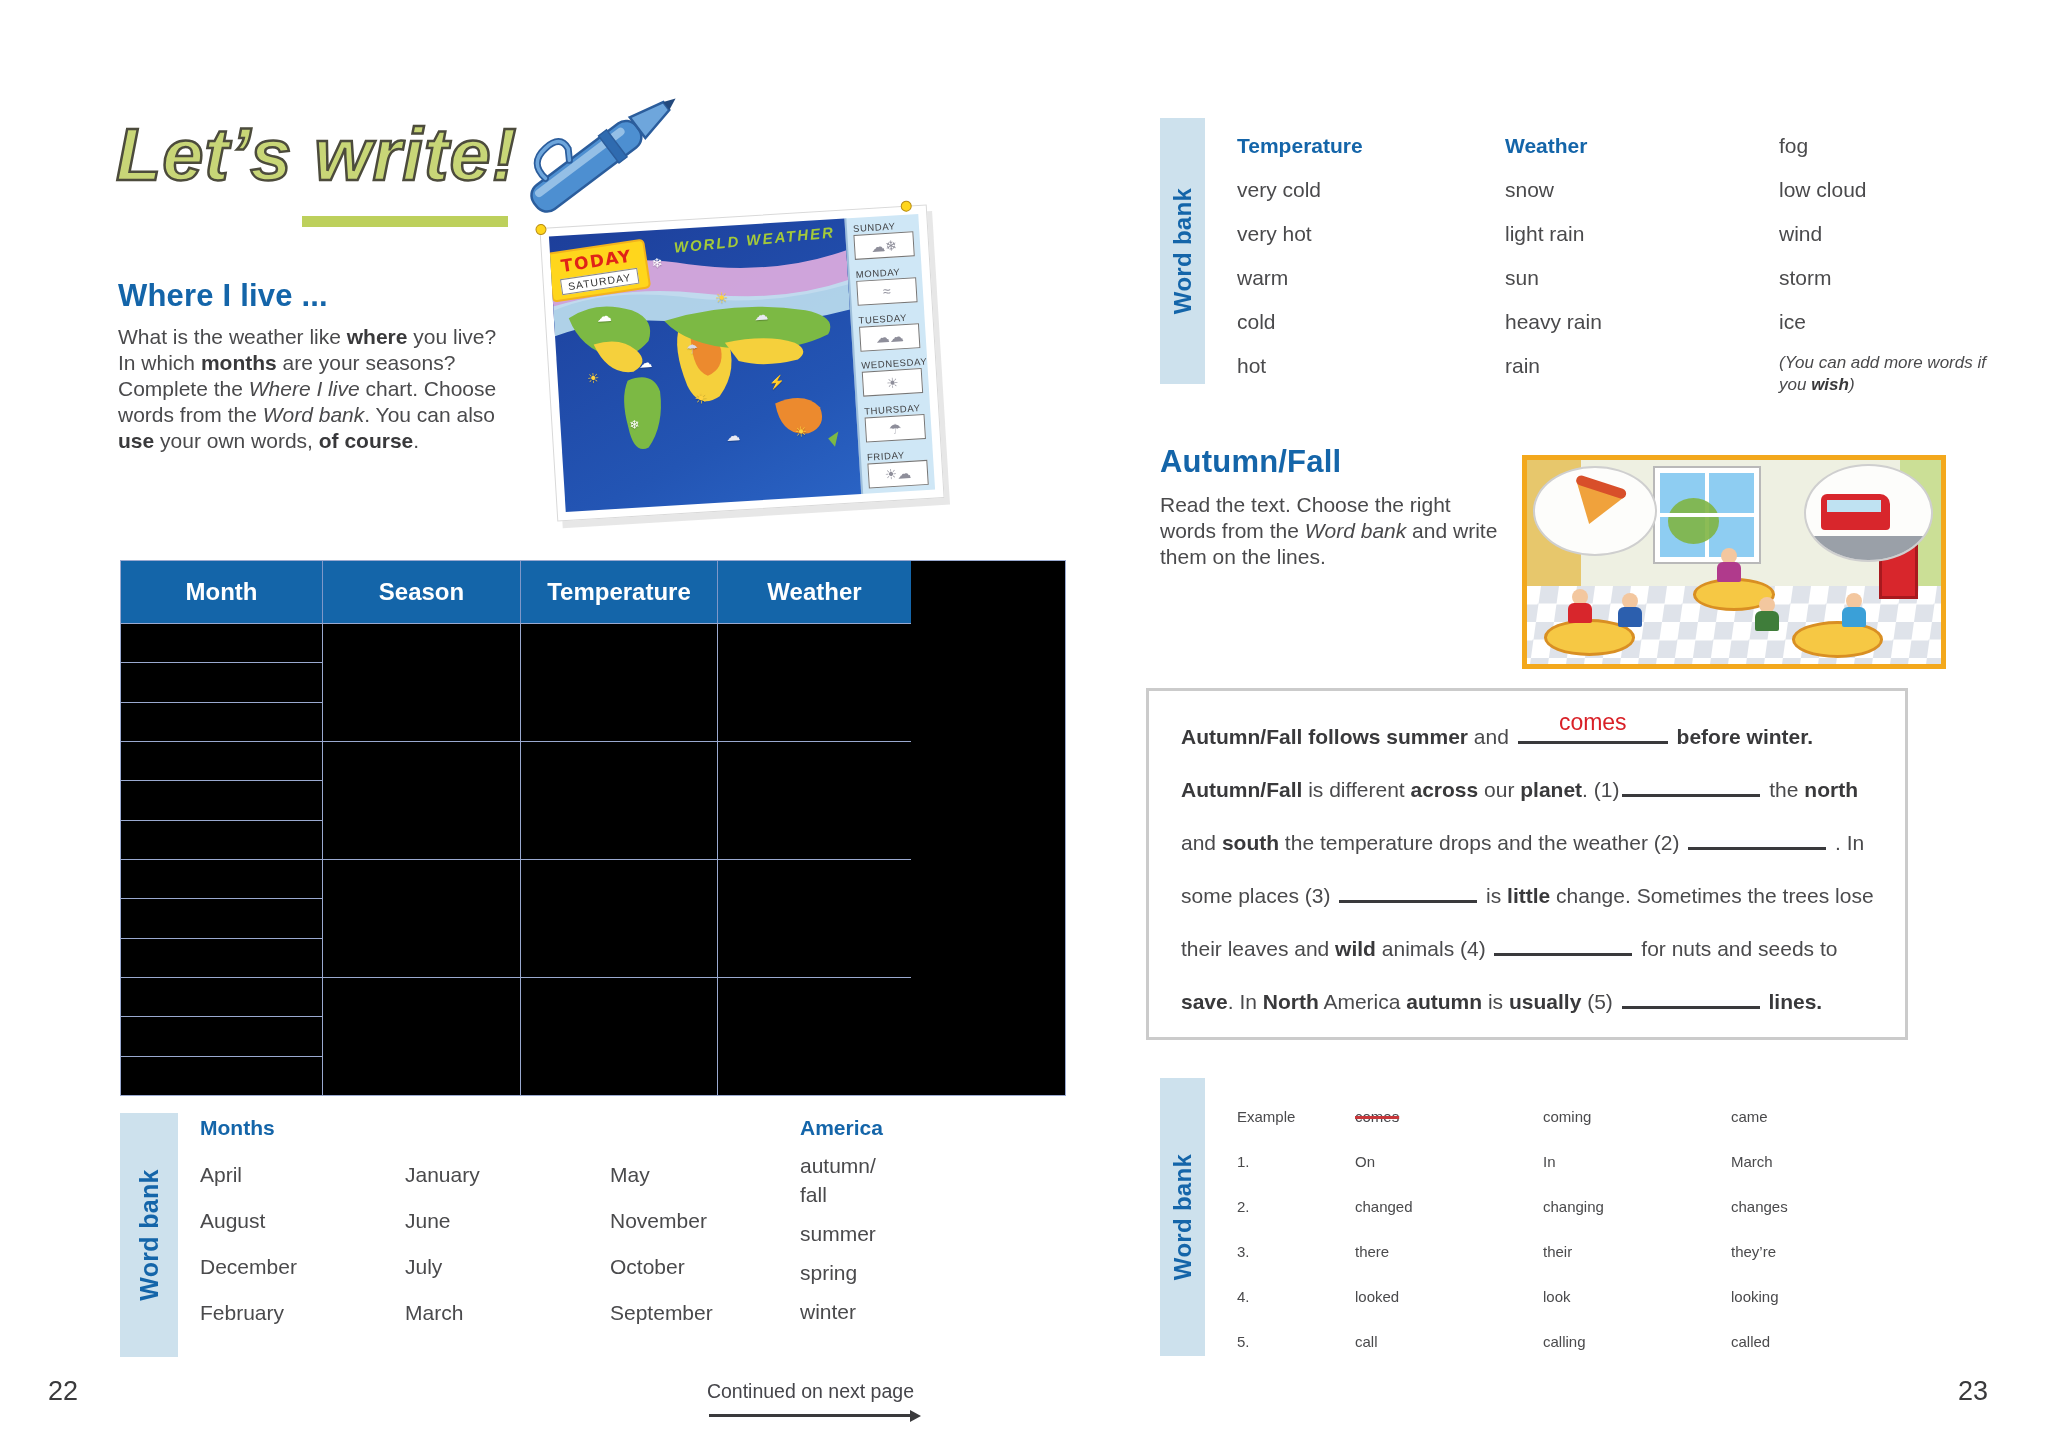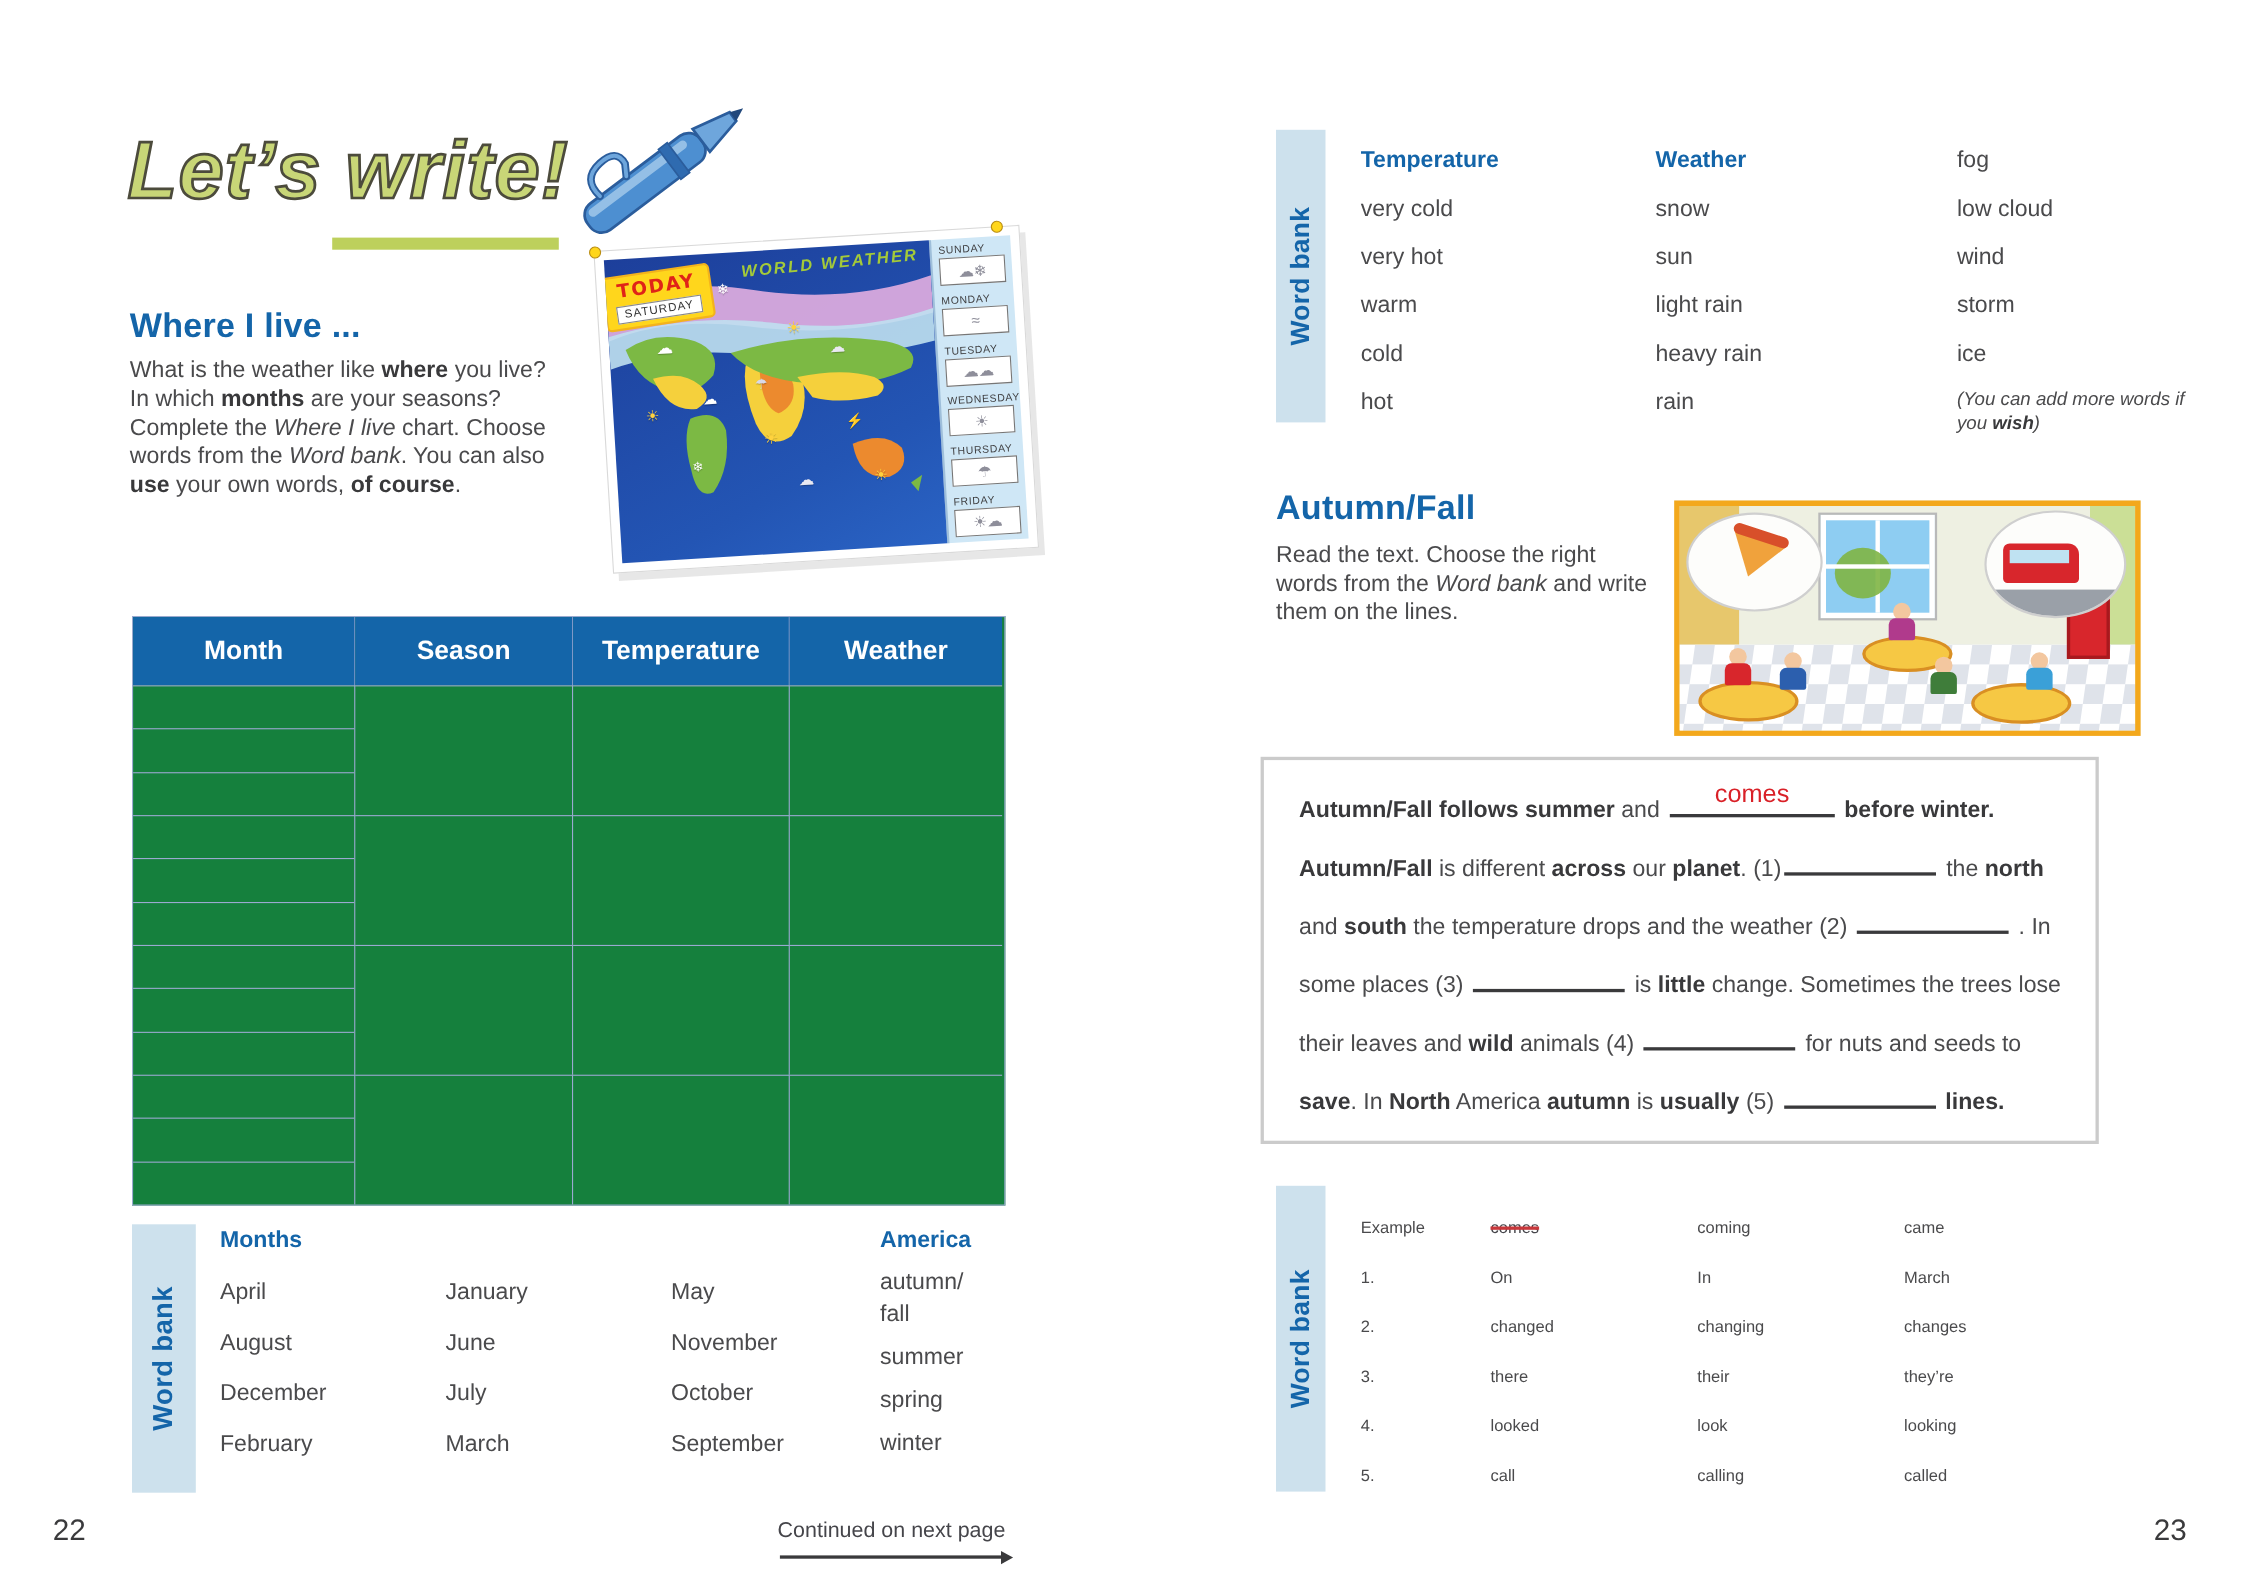--- a/index.html
+++ b/index.html
@@ -34,21 +34,21 @@
   .today-day{background:#fff;border:1px solid #8a8a8a;font-size:10.5px;padding:1px 6px;margin-top:3px;color:#333;letter-spacing:1px;}
   .pdays{width:74px;background:#cfe7f6;border-left:2px solid #9fbfda;display:flex;flex-direction:column;
          justify-content:space-between;padding:5px 6px;}
   .pday .lbl{font-size:9.5px;color:#3f3f41;letter-spacing:.6px;margin-bottom:1px;}
   .pday .box{background:#fff;border:1.5px solid #767676;height:25px;display:flex;align-items:center;justify-content:center;
              font-size:14px;color:#8e8e9a;}
   .pin{position:absolute;width:11px;height:11px;border-radius:50%;background:#ffd61c;border:1.5px solid #b98d12;z-index:5;}
   .mi{position:absolute;transform:translate(-50%,-50%);z-index:2;text-shadow:0 1px 1px rgba(0,0,0,.25);}
 
   
-  .wtable{position:absolute;left:120px;top:560px;width:794px;border:1px solid #9aa9d0;background:#15803d;}
+  .wtable{position:absolute;left:120px;top:560px;width:946px;border:1px solid #9aa9d0;background:#000000;}
   .wt-row{display:grid;grid-template-columns:202px 198px 197px 193px;}
   .wt-hcell{background:#1465a9;color:#fff;font-weight:bold;font-size:24px;text-align:center;
             height:62px;line-height:62px;border-right:1px solid #7f97c9;}
   .wt-hcell:last-child{border-right:none;}
   .wt-body{height:118px;}
   .wt-cell{border-right:1px solid #9aa9d0;border-top:1px solid #9aa9d0;}
   .wt-cell:last-child{border-right:none;}
   .wt-month{display:flex;flex-direction:column;}
   .wt-sub{flex:1;border-bottom:1px solid #9aa9d0;}
   .wt-sub:last-child{border-bottom:none;}
@@ -296,22 +296,22 @@
         <div class="wbr wb-h">Temperature</div>
         <div class="wbr">very cold</div>
         <div class="wbr">very hot</div>
         <div class="wbr">warm</div>
         <div class="wbr">cold</div>
         <div class="wbr">hot</div>
       </div>
       <div>
         <div class="wbr wb-h">Weather</div>
         <div class="wbr">snow</div>
+        <div class="wbr">light rain</div>
         <div class="wbr">sun</div>
-        <div class="wbr">light rain</div>
         <div class="wbr">heavy rain</div>
         <div class="wbr">rain</div>
       </div>
       <div>
         <div class="wbr">fog</div>
         <div class="wbr">low cloud</div>
         <div class="wbr">wind</div>
         <div class="wbr">storm</div>
         <div class="wbr">ice</div>
         <div class="wbnote"><span class="sg-i">(You can add more words if you </span><span class="sg-bi">wish</span><span class="sg-i">)</span></div>

